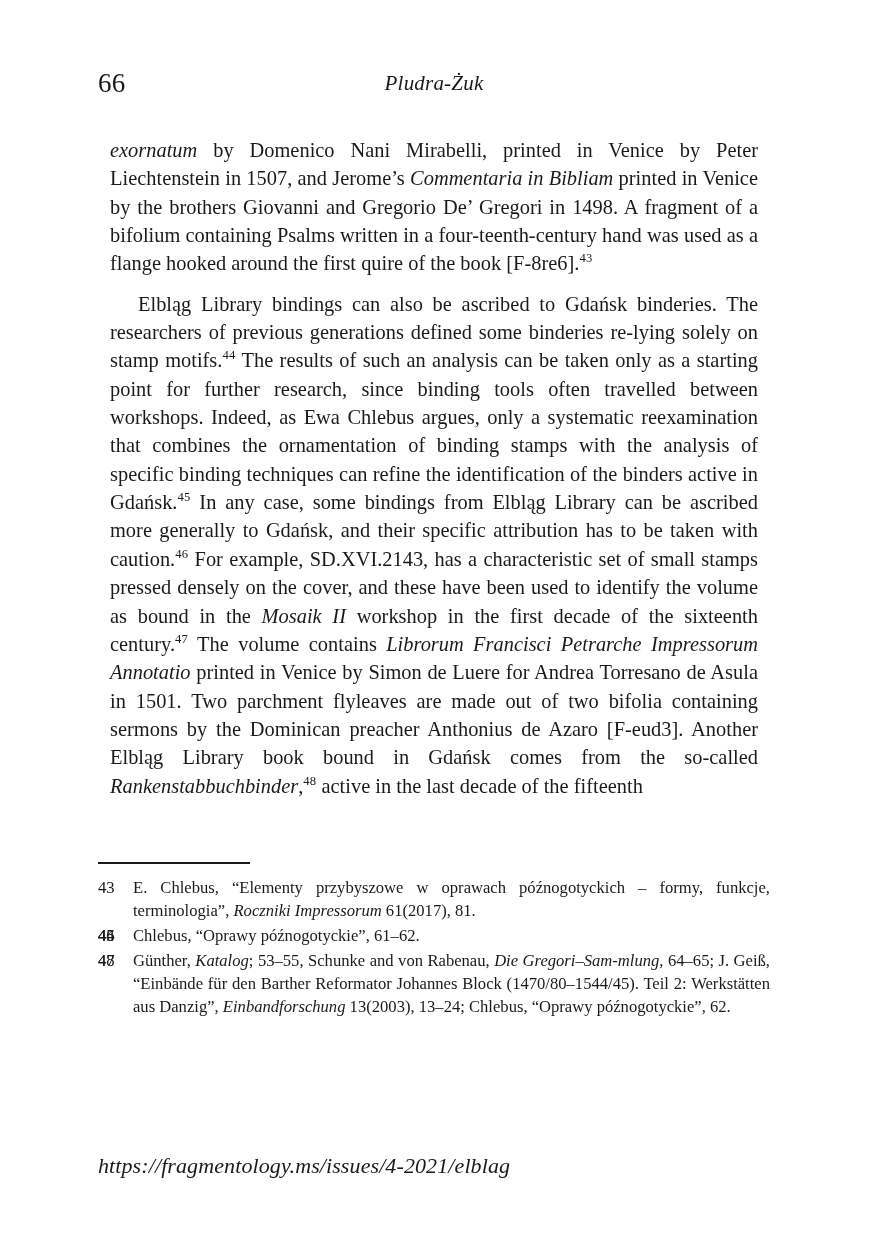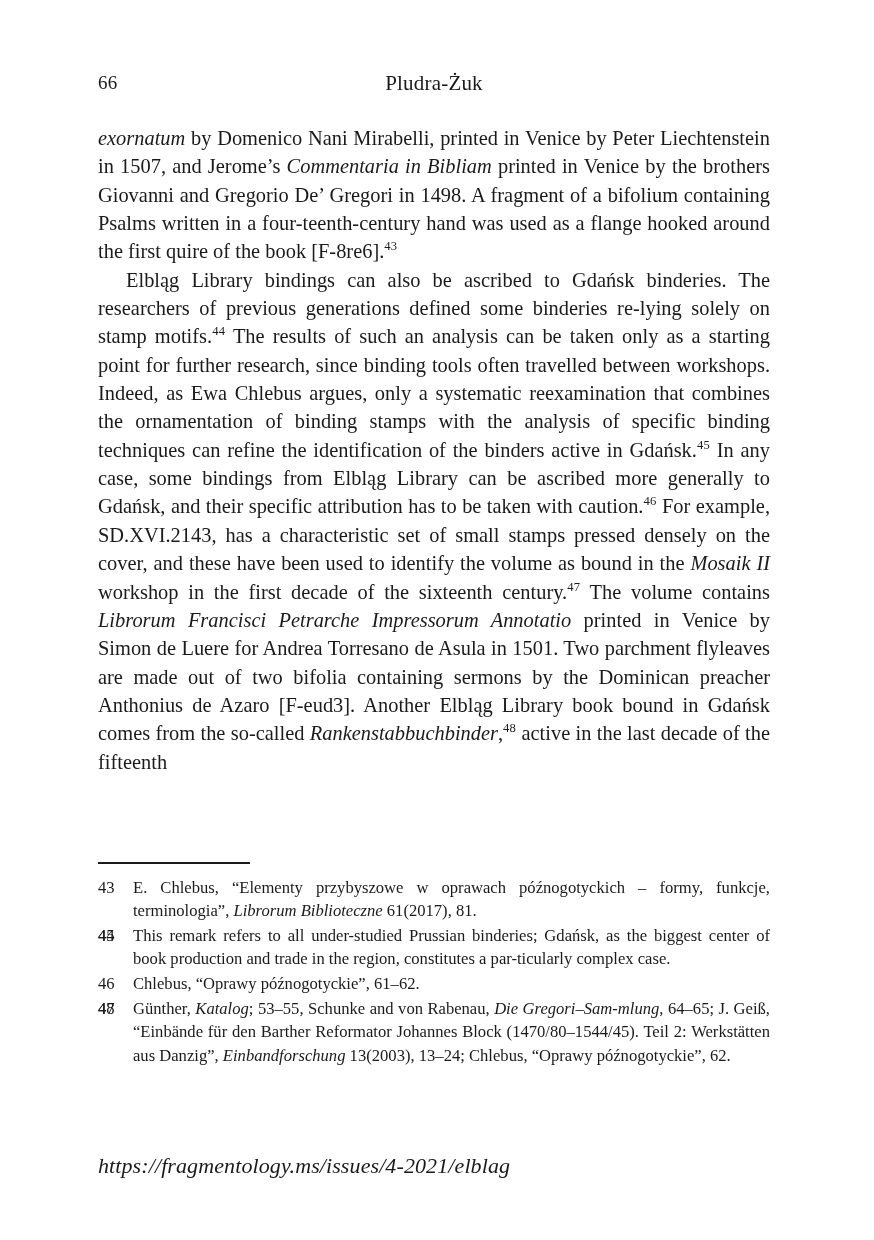--- a/index.html
+++ b/index.html
@@ -22,44 +22,45 @@
     position: absolute;
     left: 98px;
     right: 104px;
     top: 68px;
     height: 30px;
   }
   .folio {
     position: absolute;
     left: 0;
     top: 0;
-    font-size: 19px;
+    font-size: 27px;
     line-height: 30px;
     letter-spacing: 0.2px;
   }
   .head-title {
     position: absolute;
     left: 0;
     right: 0;
     top: 0;
     text-align: center;
     font-size: 21px;
     line-height: 30px;
+    font-style: italic;
     letter-spacing: 0.2px;
   }
 
   
   .body-block {
     position: absolute;
     left: 98px;
     top: 124px;
     width: 672px;
   }
   .para {
-    margin: 0;
+    margin: 12px;
     font-size: 20.4px;
     line-height: 28.35px;
     text-align: justify;
     text-justify: inter-word;
     hyphens: manual;
     letter-spacing: 0.01px;
   }
   .para.indent {
     text-indent: 28px;
   }
@@ -126,23 +127,23 @@
   </div>
 
   <div class="body-block">
     <p class="para"><i>exornatum</i> by Domenico Nani Mirabelli, printed in Venice by Peter Liechtenstein in 1507, and Jerome’s <i>Commentaria in Bibliam</i> printed in Venice by the brothers Giovanni and Gregorio De’ Gregori in 1498. A fragment of a bifolium containing Psalms written in a four-teenth-century hand was used as a flange hooked around the first quire of the book [F-8re6].<sup>43</sup></p>
     <p class="para indent">Elbląg Library bindings can also be ascribed to Gdańsk binderies. The researchers of previous generations defined some binderies re-lying solely on stamp motifs.<sup>44</sup> The results of such an analysis can be taken only as a starting point for further research, since binding tools often travelled between workshops. Indeed, as Ewa Chlebus argues, only a systematic reexamination that combines the ornamentation of binding stamps with the analysis of specific binding techniques can refine the identification of the binders active in Gdańsk.<sup>45</sup> In any case, some bindings from Elbląg Library can be ascribed more generally to Gdańsk, and their specific attribution has to be taken with caution.<sup>46</sup> For example, SD.XVI.2143, has a characteristic set of small stamps pressed densely on the cover, and these have been used to identify the volume as bound in the <i>Mosaik II</i> workshop in the first decade of the sixteenth century.<sup>47</sup> The volume contains <i>Librorum Francisci Petrarche Impressorum Annotatio</i> printed in Venice by Simon de Luere for Andrea Torresano de Asula in 1501. Two parchment flyleaves are made out of two bifolia containing sermons by the Dominican preacher Anthonius de Azaro [F-eud3]. Another Elbląg Library book bound in Gdańsk comes from the so-called <i>Rankenstabbuchbinder</i>,<sup>48</sup> active in the last decade of the fifteenth</p>
   </div>
 
   <div class="notes">
     <div class="note-rule"></div>
     <div id="notes-list">
-        <div class="note"><span class="note-num">43</span><span>E. Chlebus, “Elementy przybyszowe w oprawach późnogotyckich – formy, funkcje, terminologia”, <i>Librorum Biblioteczne</i> 61(2017), 81.</span></div>
+        <div class="note"><span class="note-num">43</span><span>E. Chlebus, “Elementy przybyszowe w oprawach późnogotyckich – formy, funkcje, terminologia”, <i>Roczniki Impressorum</i> 61(2017), 81.</span></div>
         <div class="note"><span class="note-num">44</span></div>
-        <div class="note"><span class="note-num">45</span><span>This remark refers to all under-studied Prussian binderies; Gdańsk, as the biggest center of book production and trade in the region, constitutes a par-ticularly complex case.</span></div>
+        <div class="note"><span class="note-num">45</span></div>
         <div class="note"><span class="note-num">46</span><span>Chlebus, “Oprawy późnogotyckie”, 61–62.</span></div>
         <div class="note"><span class="note-num">47</span></div>
         <div class="note"><span class="note-num">48</span><span>Günther, <i>Katalog</i>; 53–55, Schunke and von Rabenau, <i>Die Gregori–Sam-mlung</i>, 64–65; J. Geiß, “Einbände für den Barther Reformator Johannes Block (1470/80–1544/45). Teil 2: Werkstätten aus Danzig”, <i>Einbandforschung</i> 13(2003), 13–24; Chlebus, “Oprawy późnogotyckie”, 62.</span></div>
       </div>
   </div>
 
   <div class="footer-url">https://fragmentology.ms/issues/4-2021/elblag</div>
 
 </div>
 

